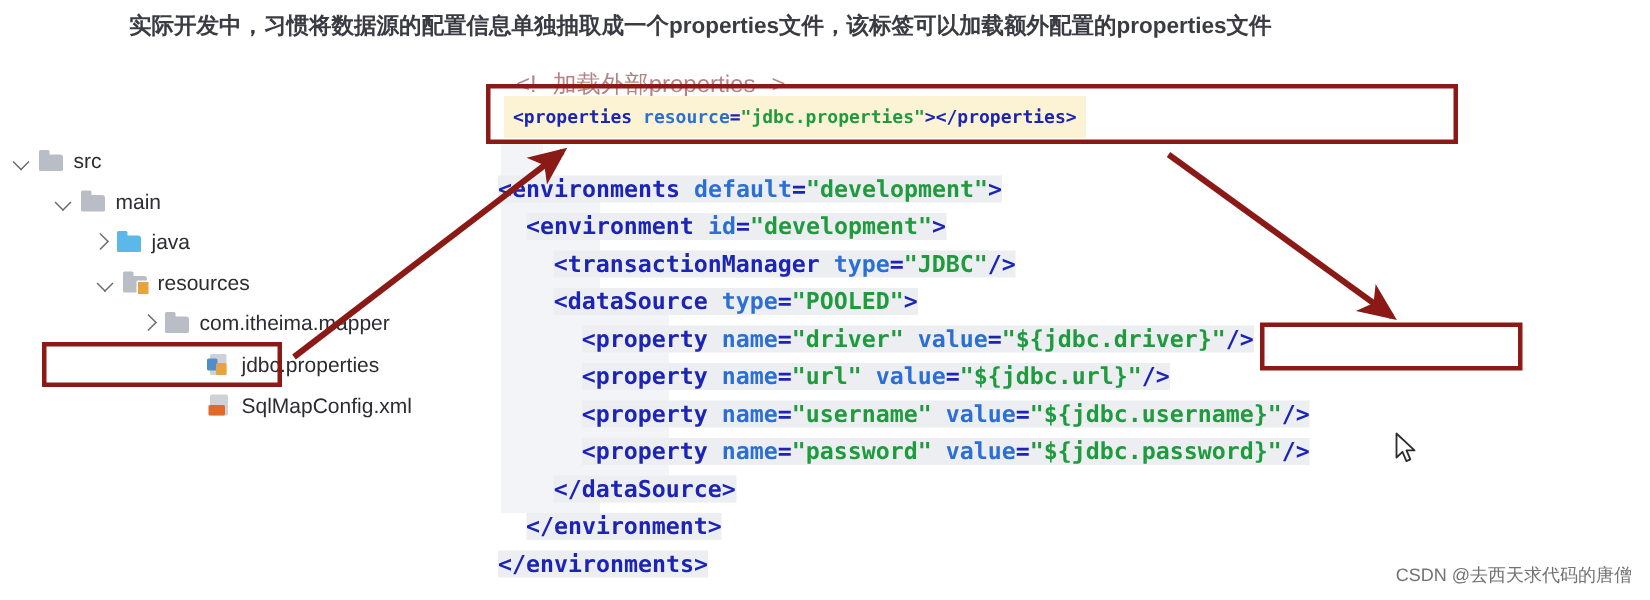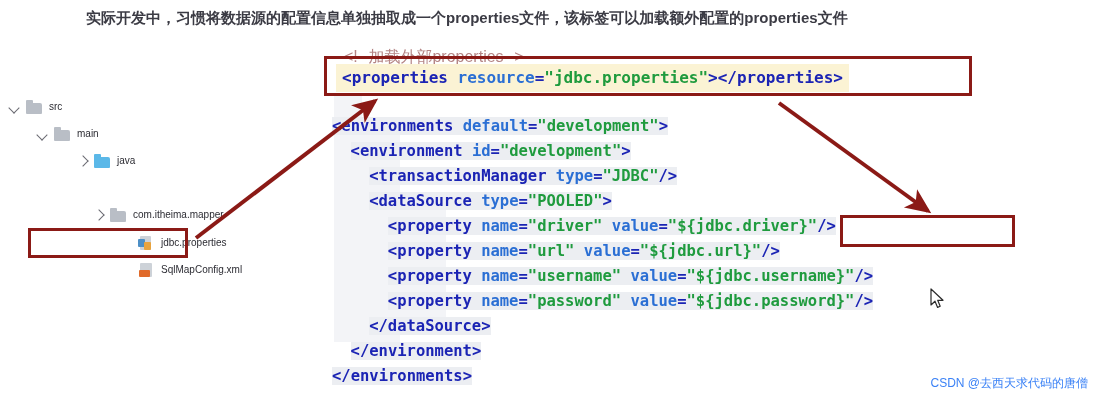--- a/index.html
+++ b/index.html
@@ -37,21 +37,21 @@
     left: 8px;
     top: 96px;
     width: 310px;
     height: 200px;
   }
   .tree-row {
     position: absolute;
     height: 22px;
     line-height: 22px;
     white-space: nowrap;
-    font-size: 10px;
+    font-size: 14px;
     color: #2c2c33;
     display: flex;
     align-items: center;
   }
   .twisty {
     display: inline-block;
     width: 14px;
     height: 14px;
     position: relative;
     flex: 0 0 14px;
@@ -191,21 +191,21 @@
   }
 
   
   #properties-line {
     position: absolute;
     left: 336px;
     top: 64px;
     padding: 2px 6px;
     background: #fbf3d4;
     font-family: "DejaVu Sans Mono", monospace;
-    font-size: 16px;
+    font-size: 12px;
     line-height: 24px;
     font-weight: bold;
     white-space: pre;
     z-index: 6;
   }
 
   
   .indent-guide {
     position: absolute;
     background: #f3f4f7;
@@ -242,45 +242,52 @@
     height: 22px;
     z-index: 20;
   }
 
   
   #watermark {
     position: absolute;
     right: 12px;
     bottom: 8px;
     font-size: 12px;
-    color: #3b82f6;
+    color: #737373;
     white-space: nowrap;
     font-family: "Liberation Sans", sans-serif;
   }
 </style>
 </head>
 <body>
 
 <div id="title-bar">实际开发中，习惯将数据源的配置信息单独抽取成一个properties文件，该标签可以加载额外配置的properties文件</div>
 
 <div id="file-tree">
     <div class="tree-row" style="top: 0px; left: 0px;">
       <span class="twisty down"></span>
       <span class="ficon folder"></span>
       <span>src</span>
     </div>
     <div class="tree-row" style="top: 27px; left: 28px; justify-content: flex-end;">
       <span class="twisty down"></span>
       <span class="ficon folder"></span>
       <span>main</span>
     </div>
-    <div class="tree-row" style="top: 54px; left: 68px;">
+    <div class="tree-row" style="top: 54px; left: 52px;">
       <span class="twisty right"></span>
       <span class="ficon folder folder-blue"></span>
       <span>java</span>
+    </div>
+    <div class="tree-row" style="top: 81px; left: 56px;">
+      <span class="twisty down"></span>
+      <span class="ficon folder folder-res">
+        <span class="badge"></span>
+      </span>
+      <span>resources</span>
     </div>
     <div class="tree-row" style="top: 108px; left: 84px;">
       <span class="twisty right"></span>
       <span class="ficon folder"></span>
       <span>com.itheima.mapper</span>
     </div>
     <div class="tree-row" style="top: 136px; left: 112px;">
       <span class="twisty"></span>
       <span class="ficon file-prop">
         <span class="page"></span>

